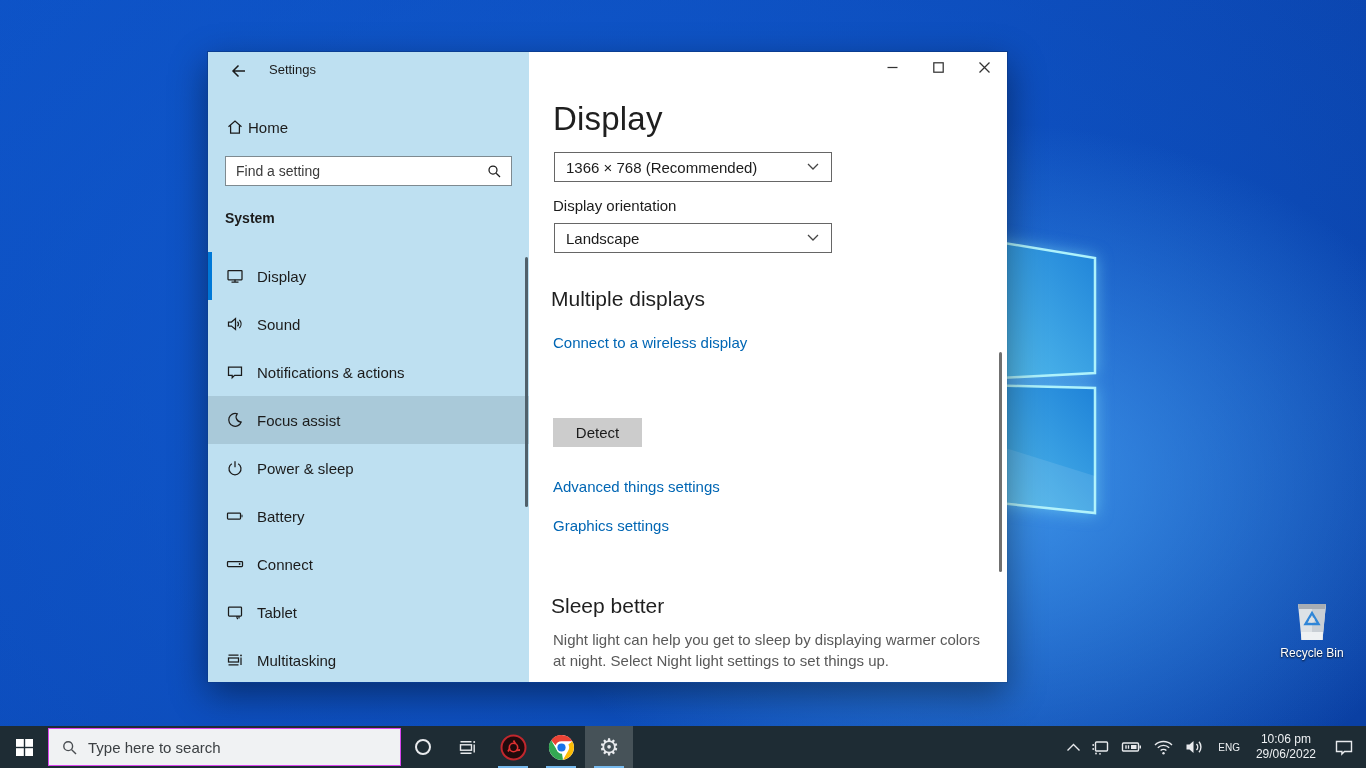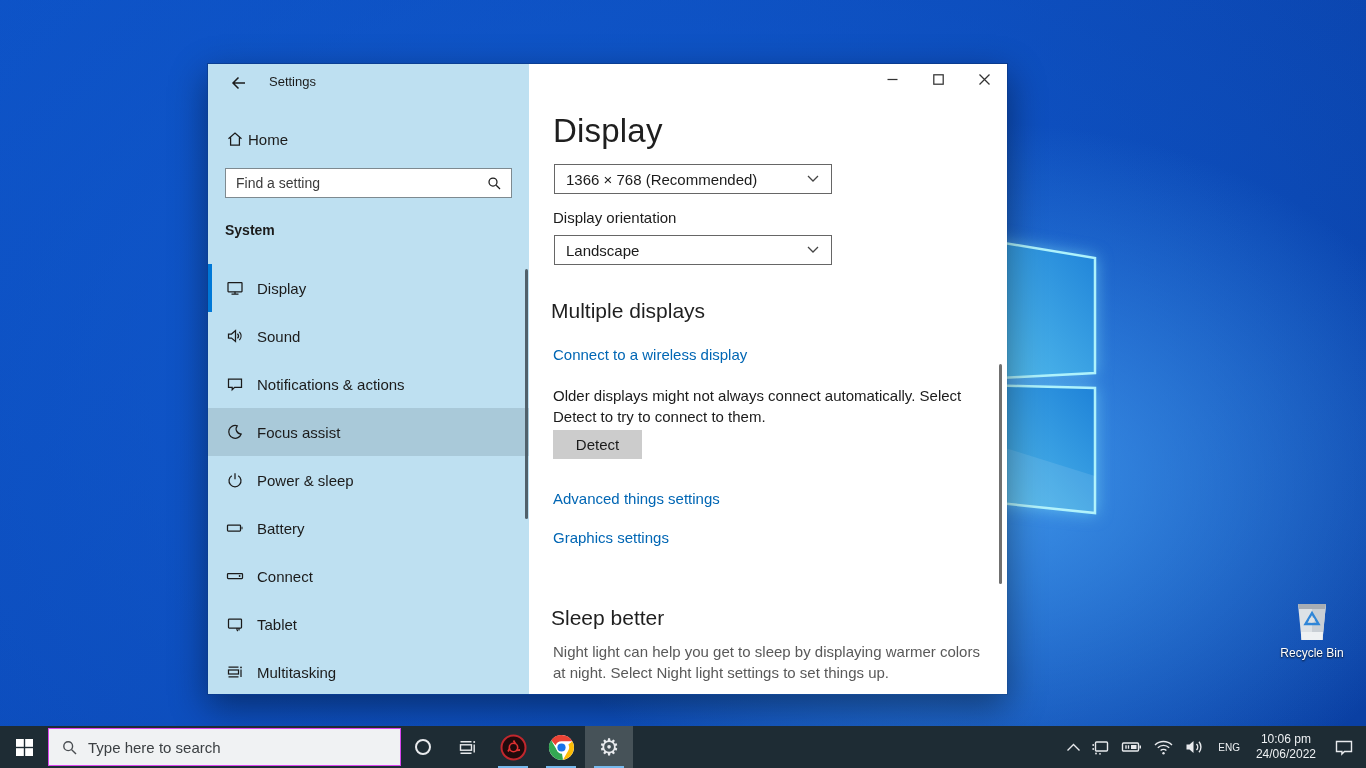--- a/index.html
+++ b/index.html
@@ -15,21 +15,21 @@
 
   
   .wall-logo { position:absolute; left:980px; top:230px; z-index:1;
     filter:drop-shadow(0 0 8px rgba(130,225,250,.55)); }
 
   
   .recycle { position:absolute; left:1274px; top:596px; width:76px; z-index:2; text-align:center; cursor:default; }
   .recycle .label { margin-top:2px; font-size:12px; color:#fff; text-shadow:0 1px 2px rgba(0,0,0,.9); }
 
   
-  .win { position:absolute; left:207px; top:63px; width:801px; height:632px; z-index:5;
+  .win { position:absolute; left:207px; top:51px; width:801px; height:632px; z-index:5;
     display:flex; box-shadow:0 12px 34px rgba(0,0,0,.42); border:1px solid rgba(0,0,0,.25); }
   .sidebar { position:relative; width:321px; height:100%; background:var(--sidebar,#bee0f1); flex:none; }
   .main { position:relative; flex:1; background:#fff; }
 
   .back-btn { position:absolute; left:14px; top:6px; width:34px; height:26px;
     display:flex; align-items:center; justify-content:center; cursor:pointer; }
   .win-title { position:absolute; left:61px; top:10px; font-size:13px; color:#1b1b1b; }
 
   .home-row { position:absolute; left:0; top:58px; width:100%; height:34px; display:flex; align-items:center; cursor:pointer; }
   .home-row .nav-ic { margin-left:18px; }
@@ -291,21 +291,20 @@
         <span class="val">Landscape</span>
         <span class="chev">
           <svg width="12" height="8" viewBox="0 0 12 8" class="dk" style="stroke:#444">
               <path d="M1 1l5 5 5-5"></path>
             </svg>
         </span>
       </div>
 
       <h2 class="h2 multi">Multiple displays</h2>
       <a class="link lk-wireless">Connect to a wireless display</a>
-      <p class="para p-detect">Older displays might not always connect automatically. Select Detect to try to connect to them.</p>
       <button class="btn-detect">Detect</button>
       <a class="link lk-advanced">Advanced things settings</a>
       <a class="link lk-graphics">Graphics settings</a>
 
       <h2 class="h2 sleep">Sleep better</h2>
       <p class="para p-night">Night light can help you get to sleep by displaying warmer colors at night. Select Night light settings to set things up.</p>
 
       <div class="main-scroll"></div>
     </div>
   </div>
@@ -404,21 +403,21 @@
       </span>
       <span class="tray-ic">
         <svg width="21" height="18" viewBox="0 0 21 18" class="lt">
           <path d="M2.5 6.5h3L9.5 3v12L5.5 11.5h-3z" fill="#e8eaed" stroke="none"></path>
           <path d="M12.5 6a4.3 4.3 0 0 1 0 6M15 3.8a8 8 0 0 1 0 10.4"></path>
         </svg>
       </span>
       <span class="lang">ENG</span>
       <div class="clock">
         <div>10:06 pm</div>
-        <div>24/06/2022</div>
+        <div>29/06/2022</div>
       </div>
       <span class="tray-ic action-center">
         <svg width="20" height="19" viewBox="0 0 20 19" class="lt">
           <path d="M2.5 3.5h15v10h-7l-2.6 2.6v-2.6h-5.4z"></path>
         </svg>
       </span>
     </div>
   </div>
 </div>
 

